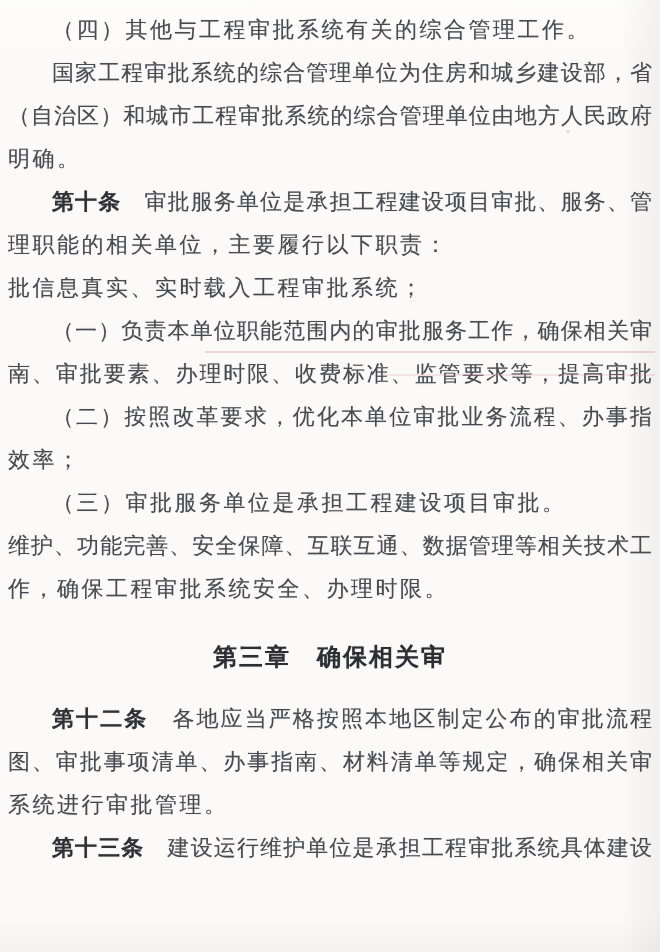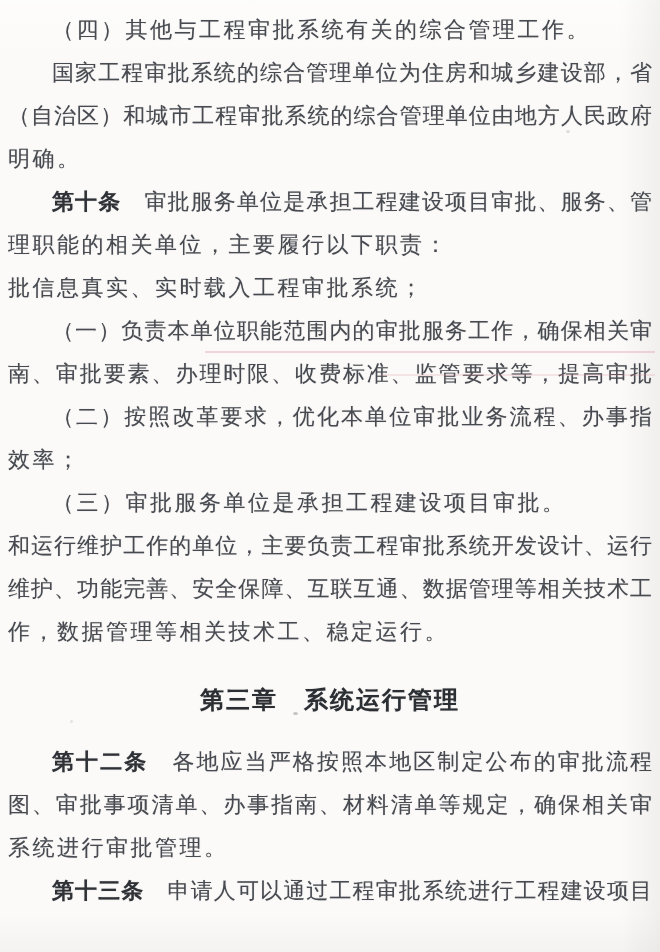--- a/index.html
+++ b/index.html
@@ -108,27 +108,26 @@
       <div class="line fill"><span>（自治区）和城市工程审批系统的综合管理单位由地方人民政府</span></div>
       <div class="line"><span>明确。</span></div>
       <div class="line indent fill"><span class="bold">第十条</span><span>　审批服务单位是承担工程建设项目审批、服务、管</span></div>
       <div class="line"><span>理职能的相关单位，主要履行以下职责：</span></div>
       <div class="line"><span>批信息真实、实时载入工程审批系统；</span></div>
       <div class="line indent fill"><span>（一）负责本单位职能范围内的审批服务工作，确保相关审</span></div>
       <div class="line fill"><span>南、审批要素、办理时限、收费标准、监管要求等，提高审批</span></div>
       <div class="line indent fill"><span>（二）按照改革要求，优化本单位审批业务流程、办事指</span></div>
       <div class="line"><span>效率；</span></div>
       <div class="line indent"><span>（三）审批服务单位是承担工程建设项目审批。</span></div>
-      <div class="line fill"><span>和运行维护工作的单位，主要负责工程审批系统开发设计、运行</span></div>
       <div class="line fill"><span>维护、功能完善、安全保障、互联互通、数据管理等相关技术工</span></div>
-      <div class="line"><span>作，数据管理等相关技术工、稳定运行。</span></div>
-      <div class="line heading"><span>第三章　系统运行管理</span></div>
+      <div class="line"><span>作，确保工程审批系统安全、办理时限。</span></div>
+      <div class="line heading"><span>第三章　确保相关审</span></div>
       <div class="line indent fill"><span class="bold">第十二条</span><span>　各地应当严格按照本地区制定公布的审批流程</span></div>
       <div class="line fill"><span>图、审批事项清单、办事指南、材料清单等规定，确保相关审</span></div>
       <div class="line"><span>系统进行审批管理。</span></div>
-      <div class="line indent fill"><span class="bold">第十三条</span><span>　申请人可以通过工程审批系统进行工程建设项目</span></div>
+      <div class="line indent fill"><span class="bold">第十三条</span><span>　建设运行维护单位是承担工程审批系统具体建设</span></div>
     </div>
   <div class="art pink1"></div>
   <div class="art pink2"></div>
   <div class="art speck1"></div>
   <div class="art speck2"></div>
   <div class="art speck3"></div>
 </div>
 
 </body></html>

